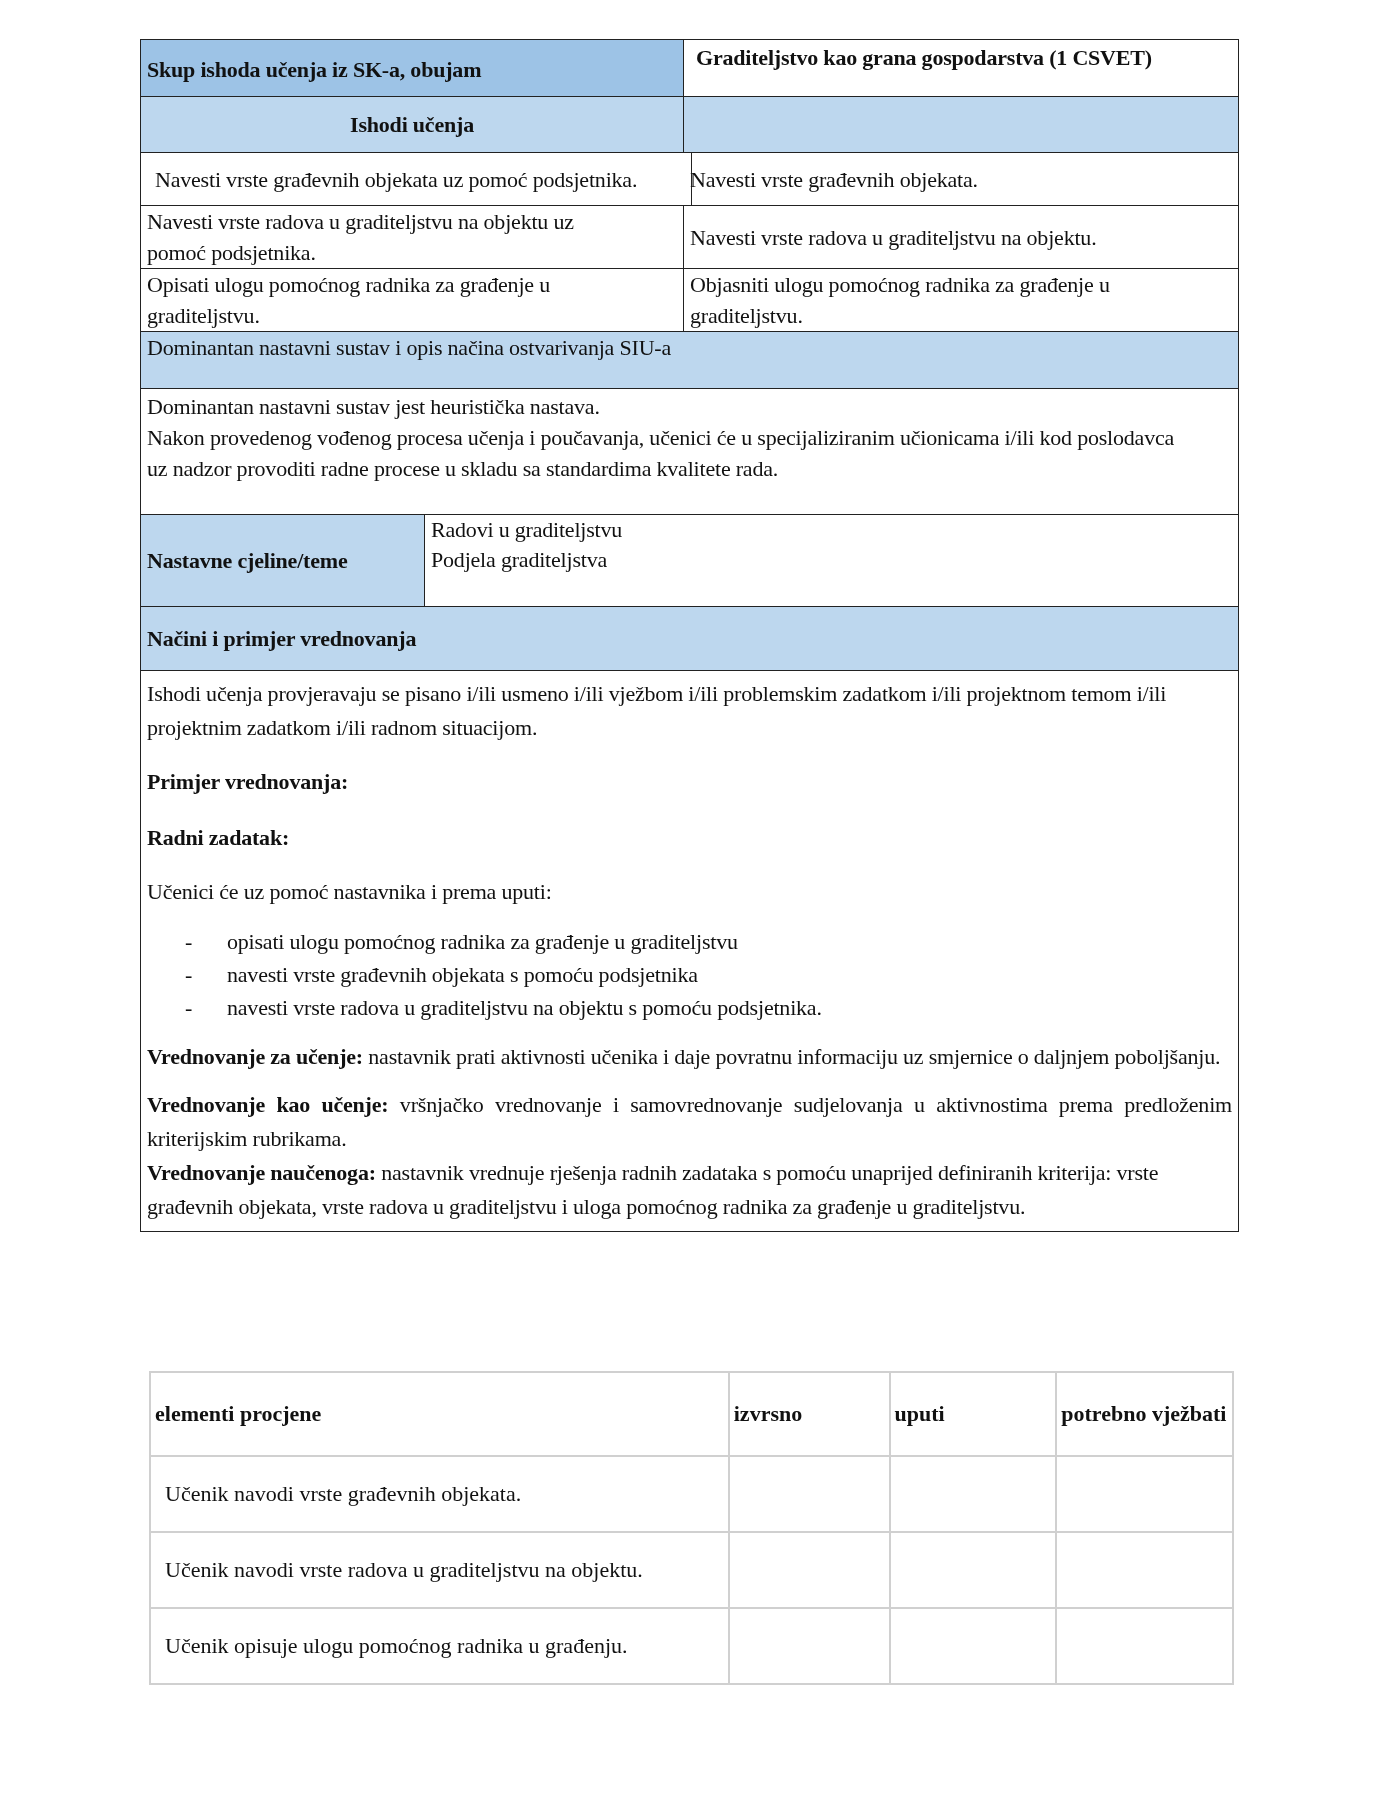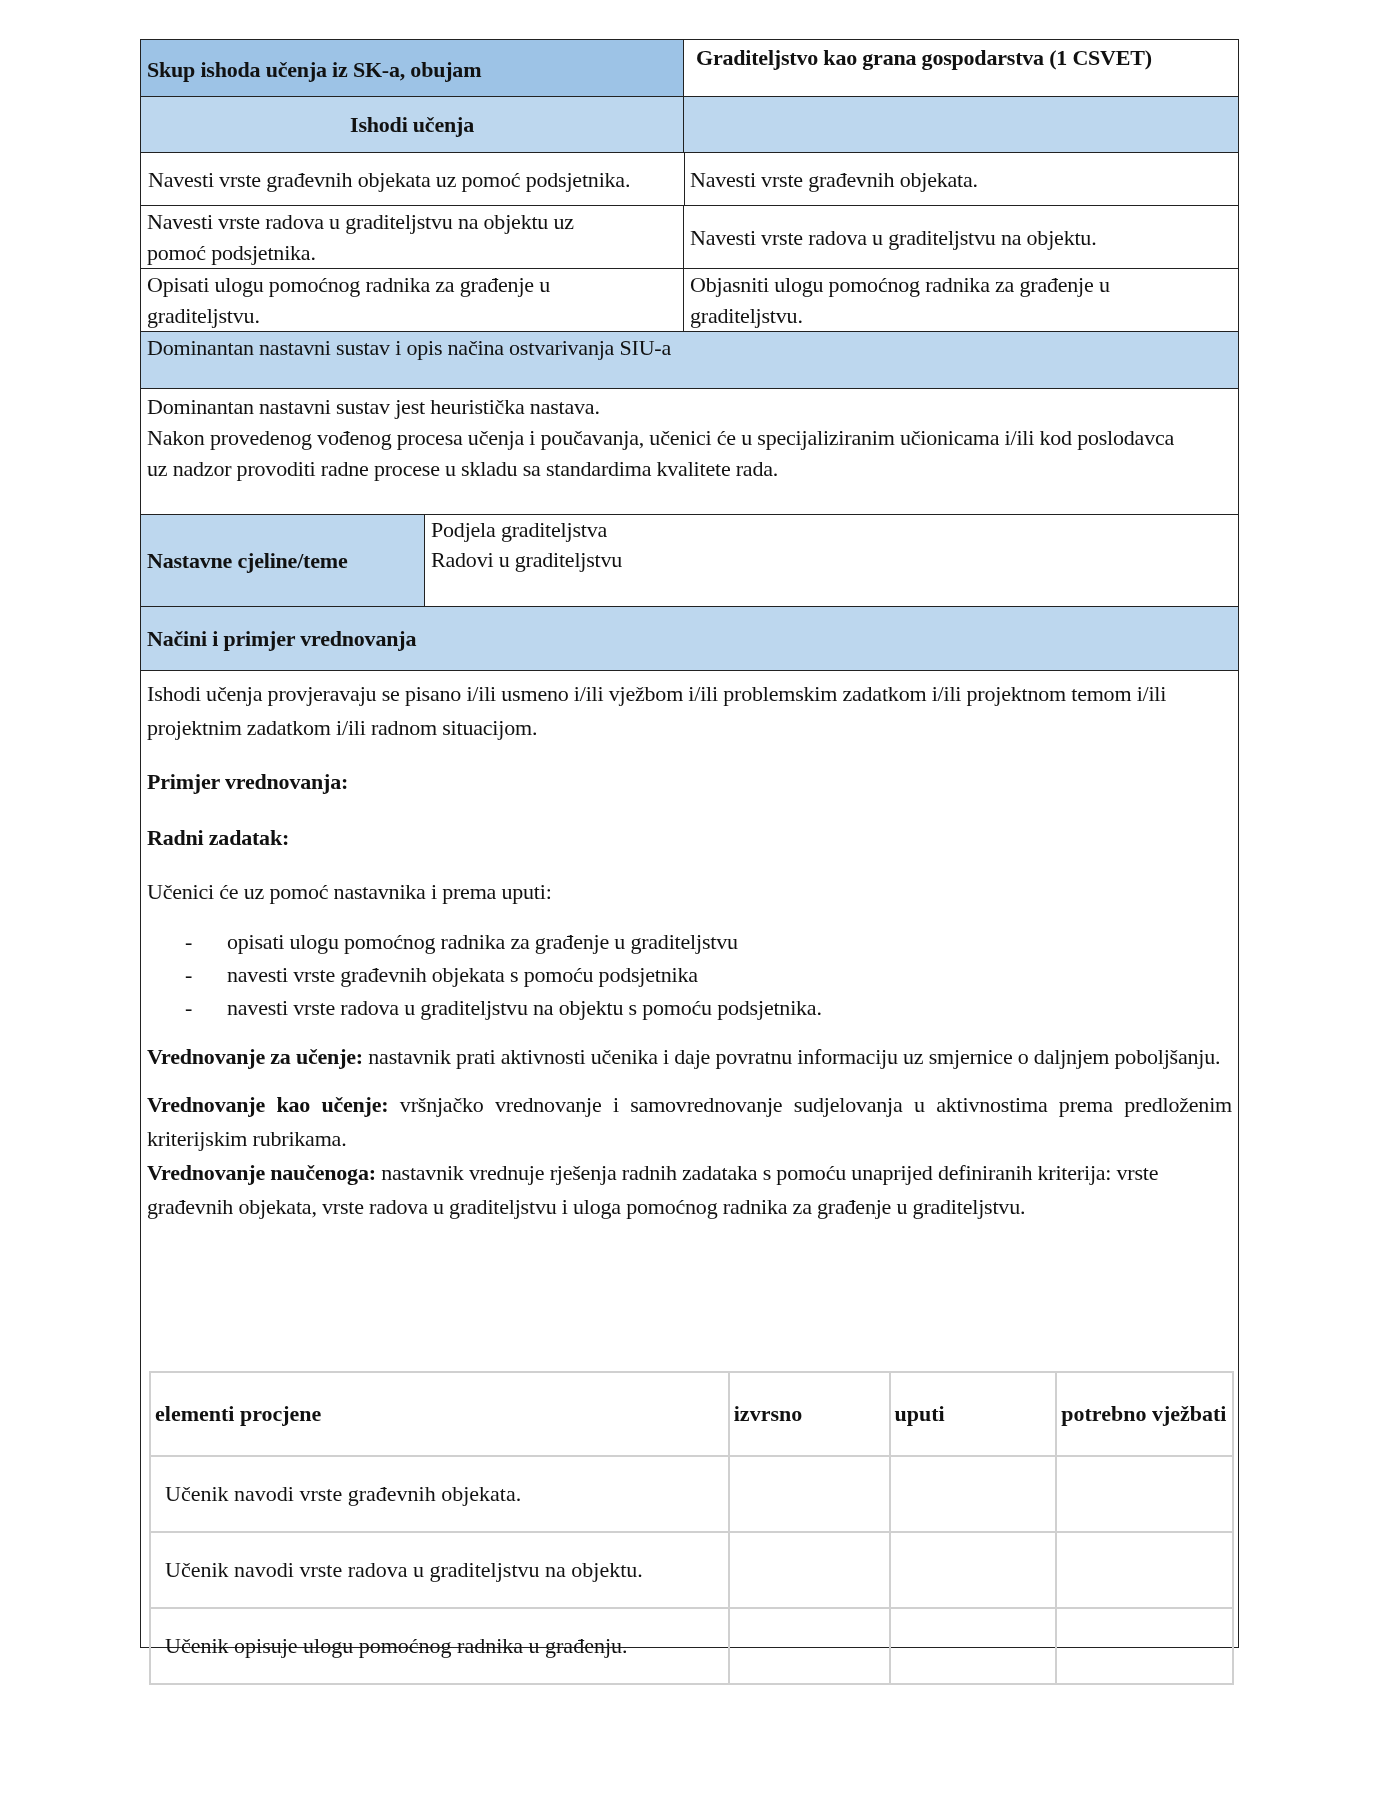--- a/index.html
+++ b/index.html
@@ -2,21 +2,21 @@
 <html><head>
   <meta charset="utf-8">
   <style>
     html, body { margin: 0; padding: 0; background: #ffffff; }
     body {
       width: 1386px; height: 1797px; position: relative; overflow: hidden;
       font-family: "Liberation Serif", "DejaVu Serif", serif;
       color: #111;
     }
     .frame {
-      position: absolute; left: 140px; top: 39px; width: 1099px; height: 1609px;
+      position: absolute; left: 140px; top: 39px; width: 1099px; height: 1193px;
       border: 1.5px solid #222; box-sizing: border-box;
     }
     .row { position: absolute; left: 0; right: 0; box-sizing: border-box; border-bottom: 1.5px solid #222; }
     .cell { position: absolute; top: 0; bottom: 0; box-sizing: border-box; }
     .blue-dark { background: #9dc3e6; }
     .blue { background: #bdd7ee; }
     .txt { font-size: 22px; line-height: 31px; letter-spacing: -0.2px; }
     .bold { font-weight: bold; }
     .pad { padding: 0 6px; }
     .vline { border-right: 1.5px solid #222; }
@@ -57,21 +57,21 @@
     </div>
   </div>
 
   <div class="row blue" style="top:57px; height:56px;">
     <div class="cell vline" style="left:0; width:543px;">
       <div class="txt bold" style="text-align:center; padding-top:12px;">Ishodi učenja</div>
     </div>
   </div>
 
   <div class="row" style="top:113px; height:53px;">
-    <div class="cell vline" style="left:1px; width:543px;">
+    <div class="cell vline" style="left:8px; width:543px;">
       <div class="txt pad" style="padding-top:11px;">Navesti vrste građevnih objekata uz pomoć podsjetnika.</div>
     </div>
     <div class="cell" style="left:543px; right:0;">
       <div class="txt pad" style="padding-top:11px;">Navesti vrste građevnih objekata.</div>
     </div>
   </div>
   <div class="row" style="top:166px; height:63px;">
     <div class="cell vline" style="left:0; width:543px;">
       <div class="txt pad" style="padding-top:0px; width:480px;">Navesti vrste radova u graditeljstvu na objektu uz pomoć podsjetnika.</div>
     </div>
@@ -97,22 +97,22 @@
       <div style="width:1040px;">Nakon provedenog vođenog procesa učenja i poučavanja, učenici će u specijaliziranim učionicama i/ili kod poslodavca uz nadzor provoditi radne procese u skladu sa standardima kvalitete rada.</div>
     </div>
   </div>
 
   <div class="row" style="top:475px; height:92px;">
     <div class="cell blue vline" style="left:0; width:284px;">
       <div class="txt bold pad" style="padding-top:30px;">Nastavne cjeline/teme</div>
     </div>
     <div class="cell" style="left:284px; right:0;">
       <div class="txt pad" style="line-height:30px; padding-top:0px;">
+        <div>Radovi u graditeljstvu</div>
         <div>Podjela graditeljstva</div>
-        <div>Radovi u graditeljstvu</div>
       </div>
     </div>
   </div>
 
   <div class="row blue" style="top:567px; height:64px;">
     <div class="txt bold pad" style="padding-top:16px;">Načini i primjer vrednovanja</div>
   </div>
 
   <div style="position:absolute; left:0; right:0; top:631px; bottom:0;">
     <div class="eval" style="top:6px;">

